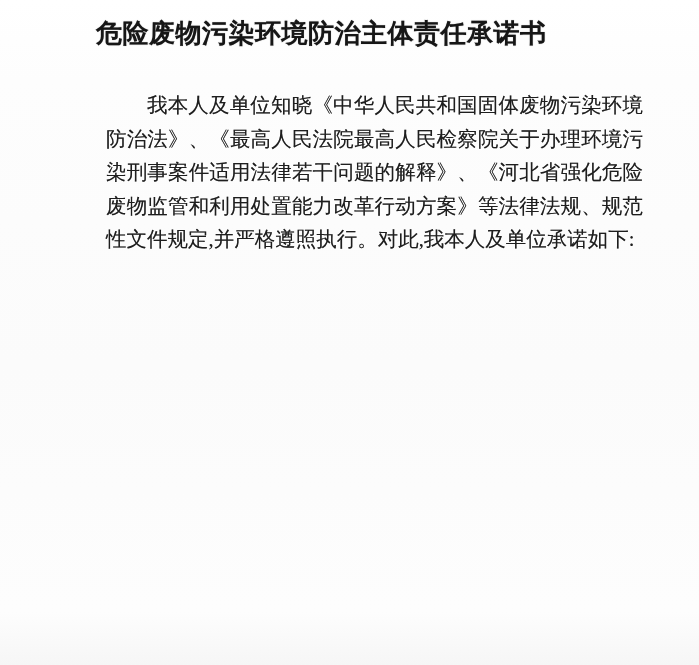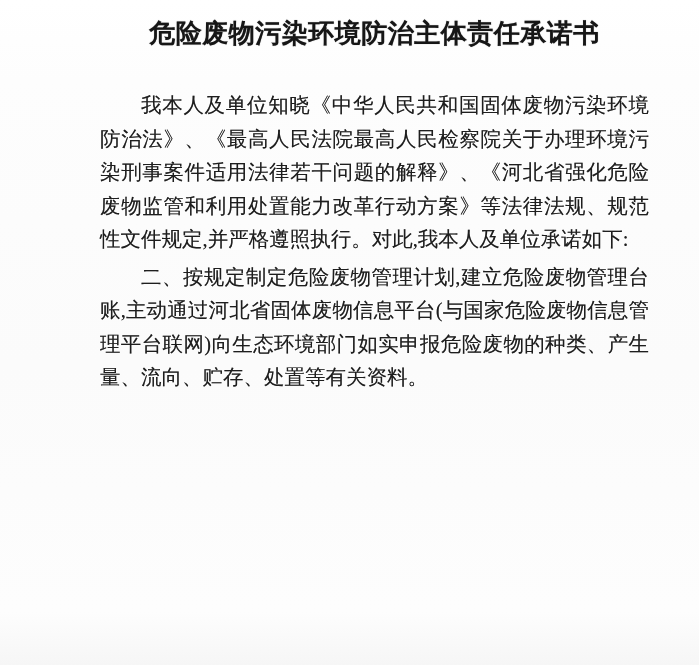--- a/index.html
+++ b/index.html
@@ -23,45 +23,43 @@
     left: 96px;
     top: 0;
     width: 557px;
   }
   .doc-title {
     margin: 0;
     padding-top: 14px;
     font-size: 26px;
     line-height: 40px;
     font-weight: bold;
-    text-align: center;
     letter-spacing: 0.5px;
     color: #161616;
     text-shadow: 0 0 0.8px rgba(20,20,20,0.55);
     white-space: nowrap;
   }
   .doc-body {
     margin-top: 35px;
     color: #1e1e1e;
   }
   .doc-body p {
-    margin: 4px;
+    margin: 10px;
     font-size: 20.5px;
     line-height: 33.5px;
     text-indent: 2em;
     text-align: justify;
     word-break: normal;
     overflow-wrap: break-word;
     text-shadow: 0 0 0.6px rgba(30,30,30,0.5);
   }
 </style>
 </head>
 <body>
 
 <div class="page">
   <div class="content-col">
     <h1 class="doc-title">危险废物污染环境防治主体责任承诺书</h1>
     <div class="doc-body">
       <p>我本人及单位知晓《中华人民共和国固体废物污染环境防治法》、《最高人民法院最高人民检察院关于办理环境污染刑事案件适用法律若干问题的解释》、《河北省强化危险废物监管和利用处置能力改革行动方案》等法律法规、规范性文件规定,并严格遵照执行。对此,我本人及单位承诺如下:</p>
-      <p>二、按规定制定危险废物管理计划,建立危险废物管理台账,主动通过河北省固体废物信息平台(与国家危险废物信息管理平台联网)向生态环境部门如实申报危险废物的种类、产生量、流向、贮存、处置等有关资料。</p>
     </div>
   </div>
 </div>
 
 </body></html>

